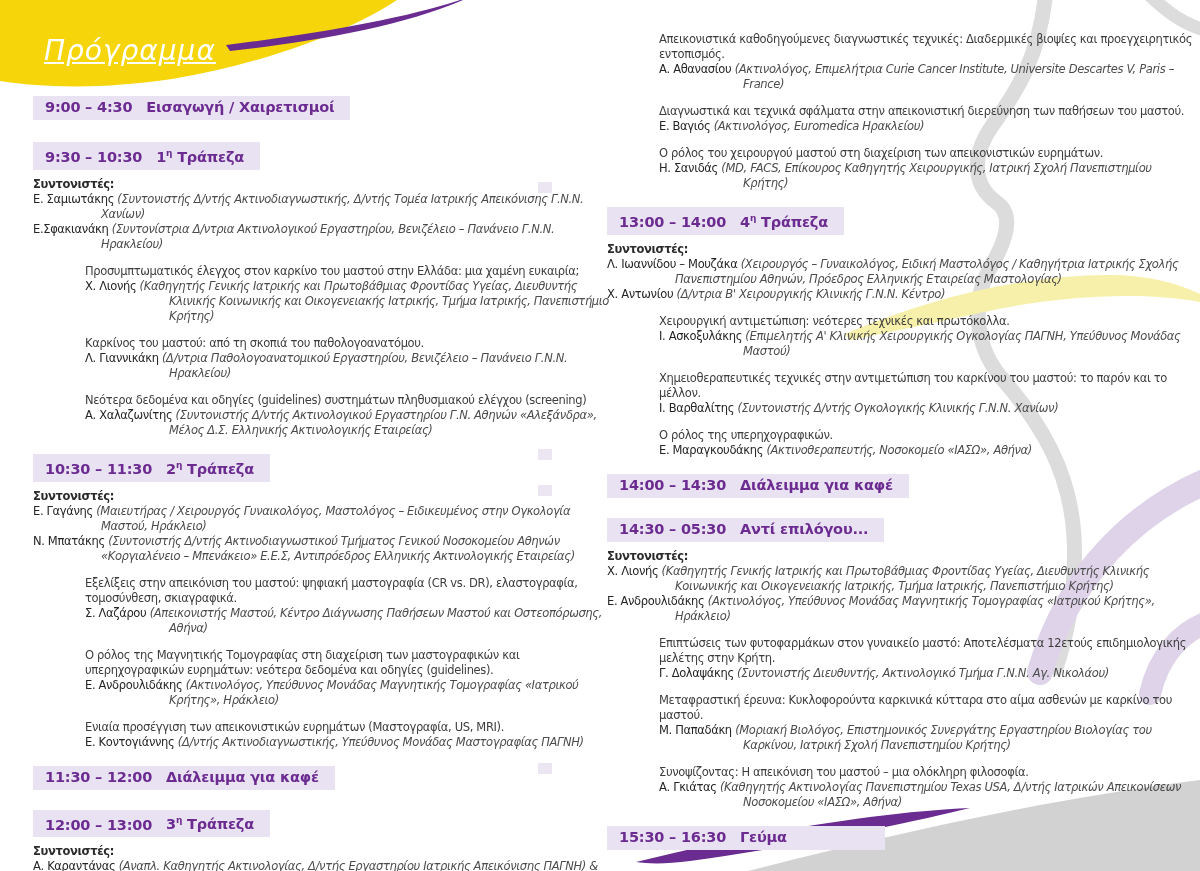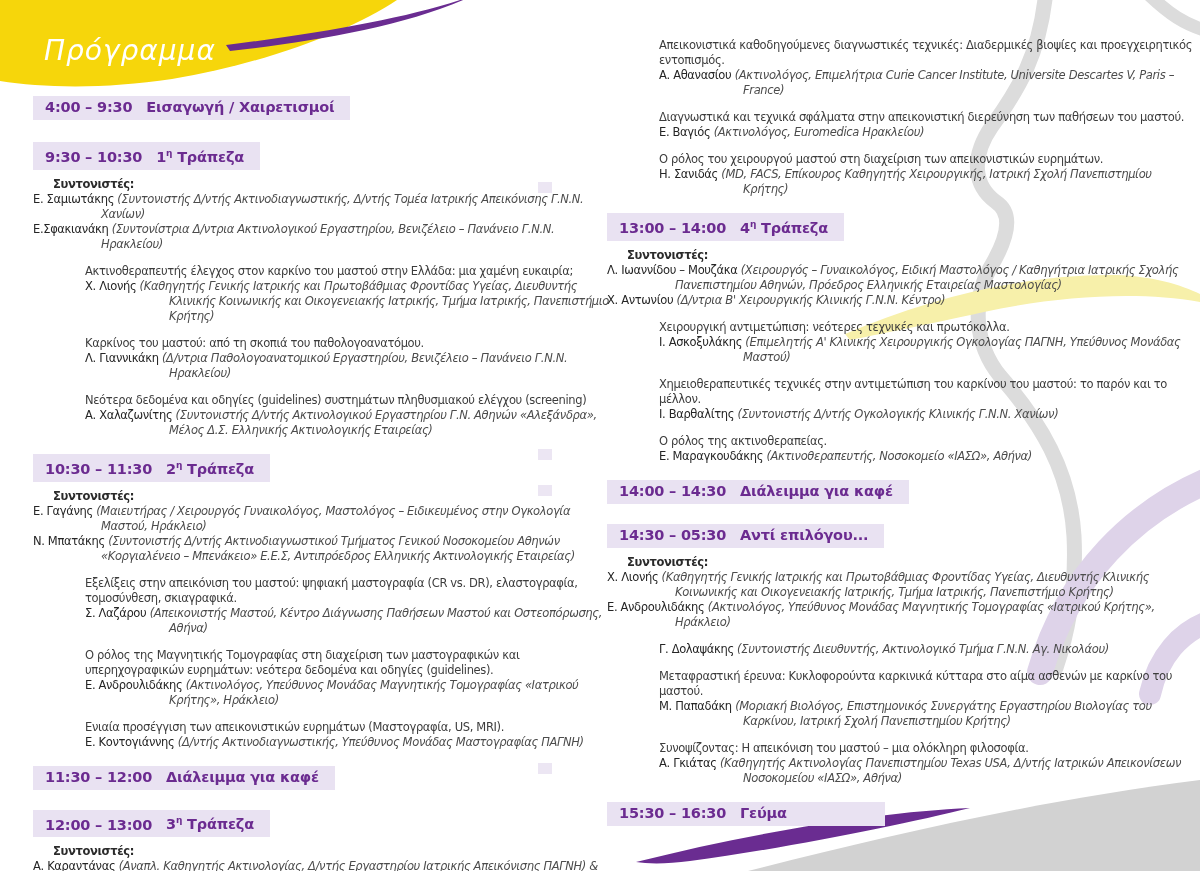--- a/index.html
+++ b/index.html
@@ -1,32 +1,32 @@
 <!DOCTYPE html>
 <html lang="el"><head>
 <meta charset="utf-8">
 <style>
   html,body{margin:0;padding:0;background:#fff;}
   .page{position:relative;width:1200px;height:871px;background:#fff;overflow:hidden;
         font-family:"DejaVu Sans",sans-serif;}
   .deco{position:absolute;left:0;top:0;z-index:0;}
   .prog-title{position:absolute;left:44px;top:34px;z-index:2;font-size:28px;font-style:italic;
-        color:#ffffff;letter-spacing:1px;}
+        color:#ffffff;letter-spacing:1px;text-decoration:underline;}
   .col{position:absolute;z-index:1;font-size:11.5px;line-height:15px;letter-spacing:-0.35px;color:#3d3d3d;}
   .col-left{left:33px;top:96px;width:578px;}
   .col-right{left:607px;top:30px;width:588px;}
   .bar{display:inline-block;background:#e9e2f2;color:#6b2b90;font-size:14.5px;font-weight:bold;
        padding:3px 16px 4px 12px;letter-spacing:-0.2px;line-height:17px;}
   .bar .bar-label{margin-left:14px;margin-top:46px;}
   .bar .ord{font-size:9px;}
   .bar-wide{padding-right:98px;}
   .gap-lg{margin-top:22px;}
   .gap-xl{margin-top:20px;}
   .section-bar{margin-top:16px;}
-  .coord-label{font-weight:bold;color:#2a2a2a;margin-top:7px;margin-left:20px;}
+  .coord-label{font-weight:bold;color:#2a2a2a;margin-top:7px;}
   .person{padding-left:68px;text-indent:-68px;}
   .pname{font-weight:normal;color:#252525;font-style:normal;text-align:center;}
   .cred{font-style:italic;color:#4c4c4c;}
   .talk{margin:12px 0 0 52px;}
   .talk .person{padding-left:84px;text-indent:-84px;}
 </style>
 </head>
 <body>
 
 <div class="page">
@@ -45,34 +45,34 @@
     <rect x="538" y="449" width="14" height="11" fill="#ece6f3"></rect>
     <rect x="538" y="485" width="14" height="11" fill="#ece6f3"></rect>
     <rect x="538" y="763" width="14" height="11" fill="#ece6f3"></rect>
   </svg>
 
   <div class="prog-title">Πρόγραμμα</div>
 
   <div class="col col-left">
 
     <div class="bar">
-      <span>4:00 – 9:30</span><span class="bar-label">Εισαγωγή / Χαιρετισμοί</span>
+      <span>9:00 – 4:30</span><span class="bar-label">Εισαγωγή / Χαιρετισμοί</span>
     </div>
 
     <div class="gap-lg"></div>
     <div class="bar">
       <span>9:30 – 10:30</span><span class="bar-label"><span>1</span><sup class="ord">η</sup> <span>Τράπεζα</span></span>
     </div>
 
     <div class="coord-label">Συντονιστές:</div>
     <div class="person"><b class="pname">Ε. Σαμιωτάκης</b> <i class="cred">(Συντονιστής Δ/ντής Ακτινοδιαγνωστικής, Δ/ντής Τομέα Ιατρικής Απεικόνισης Γ.Ν.Ν. Χανίων)</i></div>
     <div class="person"><b class="pname">Ε.Σφακιανάκη</b> <i class="cred">(Συντονίστρια Δ/ντρια Ακτινολογικού Εργαστηρίου, Βενιζέλειο – Πανάνειο Γ.Ν.Ν. Ηρακλείου)</i></div>
 
     <div class="talk">
-      <div>Ακτινοθεραπευτής έλεγχος στον καρκίνο του μαστού στην Ελλάδα: μια χαμένη ευκαιρία;</div>
+      <div>Προσυμπτωματικός έλεγχος στον καρκίνο του μαστού στην Ελλάδα: μια χαμένη ευκαιρία;</div>
       <div class="person"><b class="pname">Χ. Λιονής</b> <i class="cred">(Καθηγητής Γενικής Ιατρικής και Πρωτοβάθμιας Φροντίδας Υγείας, Διευθυντής Κλινικής Κοινωνικής και Οικογενειακής Ιατρικής, Τμήμα Ιατρικής, Πανεπιστήμιο Κρήτης)</i></div>
     </div>
     <div class="talk">
       <div>Καρκίνος του μαστού: από τη σκοπιά του παθολογοανατόμου.</div>
       <div class="person"><b class="pname">Λ. Γιαννικάκη</b> <i class="cred">(Δ/ντρια Παθολογοανατομικού Εργαστηρίου, Βενιζέλειο – Πανάνειο Γ.Ν.Ν. Ηρακλείου)</i></div>
     </div>
     <div class="talk">
       <div>Νεότερα δεδομένα και οδηγίες (guidelines) συστημάτων πληθυσμιακού ελέγχου (screening)</div>
       <div class="person"><b class="pname">Α. Χαλαζωνίτης</b> <i class="cred">(Συντονιστής Δ/ντής Ακτινολογικού Εργαστηρίου Γ.Ν. Αθηνών «Αλεξάνδρα», Μέλος Δ.Σ. Ελληνικής Ακτινολογικής Εταιρείας)</i></div>
     </div>
@@ -109,21 +109,21 @@
       <span>12:00 – 13:00</span><span class="bar-label"><span>3</span><sup class="ord">η</sup> <span>Τράπεζα</span></span>
     </div>
 
     <div class="coord-label">Συντονιστές:</div>
     <div class="person"><b class="pname">Α. Καραντάνας</b> <i class="cred">(Αναπλ. Καθηγητής Ακτινολογίας, Δ/ντής Εργαστηρίου Ιατρικής Απεικόνισης ΠΑΓΝΗ) &amp;</i></div>
     
   </div>
 
   <div class="col col-right">
 
-    <div class="talk" style="margin-top:8px">
+    <div class="talk" style="margin-top:2px">
       <div>Απεικονιστικά καθοδηγούμενες διαγνωστικές τεχνικές: Διαδερμικές βιοψίες και προεγχειρητικός εντοπισμός.</div>
       <div class="person"><b class="pname">Α. Αθανασίου</b> <i class="cred">(Ακτινολόγος, Επιμελήτρια Curie Cancer Institute, Universite Descartes V, Paris – France)</i></div>
     </div>
     <div class="talk">
       <div>Διαγνωστικά και τεχνικά σφάλματα στην απεικονιστική διερεύνηση των παθήσεων του μαστού.</div>
       <div class="person"><b class="pname">Ε. Βαγιός</b> <i class="cred">(Ακτινολόγος, Euromedica Ηρακλείου)</i></div>
     </div>
     <div class="talk">
       <div>Ο ρόλος του χειρουργού μαστού στη διαχείριση των απεικονιστικών ευρημάτων.</div>
       <div class="person"><b class="pname">Η. Σανιδάς</b> <i class="cred">(MD, FACS, Επίκουρος Καθηγητής Χειρουργικής, Ιατρική Σχολή Πανεπιστημίου Κρήτης)</i></div>
@@ -140,39 +140,40 @@
 
     <div class="talk">
       <div>Χειρουργική αντιμετώπιση: νεότερες τεχνικές και πρωτόκολλα.</div>
       <div class="person"><b class="pname">Ι. Ασκοξυλάκης</b> <i class="cred">(Επιμελητής Α' Κλινικής Χειρουργικής Ογκολογίας ΠΑΓΝΗ, Υπεύθυνος Μονάδας Μαστού)</i></div>
     </div>
     <div class="talk">
       <div>Χημειοθεραπευτικές τεχνικές στην αντιμετώπιση του καρκίνου του μαστού: το παρόν και το μέλλον.</div>
       <div class="person"><b class="pname">Ι. Βαρθαλίτης</b> <i class="cred">(Συντονιστής Δ/ντής Ογκολογικής Κλινικής Γ.Ν.Ν. Χανίων)</i></div>
     </div>
     <div class="talk">
-      <div>Ο ρόλος της ακτινοθεραπείας.</div>
+      <div>Ο ρόλος της υπερηχογραφικών.</div>
       <div class="person"><b class="pname">Ε. Μαραγκουδάκης</b> <i class="cred">(Ακτινοθεραπευτής, Νοσοκομείο «ΙΑΣΩ», Αθήνα)</i></div>
     </div>
 
     <div class="section-bar"></div>
     <div class="bar">
       <span>14:00 – 14:30</span><span class="bar-label">Διάλειμμα για καφέ</span>
     </div>
 
     <div class="gap-xl"></div>
     <div class="bar">
       <span>14:30 – 05:30</span><span class="bar-label">Αντί επιλόγου...</span>
     </div>
 
     <div class="coord-label">Συντονιστές:</div>
     <div class="person"><b class="pname">Χ. Λιονής</b> <i class="cred">(Καθηγητής Γενικής Ιατρικής και Πρωτοβάθμιας Φροντίδας Υγείας, Διευθυντής Κλινικής Κοινωνικής και Οικογενειακής Ιατρικής, Τμήμα Ιατρικής, Πανεπιστήμιο Κρήτης)</i></div>
     <div class="person"><b class="pname">Ε. Ανδρουλιδάκης</b> <i class="cred">(Ακτινολόγος, Υπεύθυνος Μονάδας Μαγνητικής Τομογραφίας «Ιατρικού Κρήτης», Ηράκλειο)</i></div>
 
     <div class="talk">
+      <div>Επιπτώσεις των φυτοφαρμάκων στον γυναικείο μαστό: Αποτελέσματα 12ετούς επιδημιολογικής μελέτης στην Κρήτη.</div>
       <div class="person"><b class="pname">Γ. Δολαψάκης</b> <i class="cred">(Συντονιστής Διευθυντής, Ακτινολογικό Τμήμα Γ.Ν.Ν. Αγ. Νικολάου)</i></div>
     </div>
     <div class="talk">
       <div>Μεταφραστική έρευνα: Κυκλοφορούντα καρκινικά κύτταρα στο αίμα ασθενών με καρκίνο του μαστού.</div>
       <div class="person"><b class="pname">Μ. Παπαδάκη</b> <i class="cred">(Μοριακή Βιολόγος, Επιστημονικός Συνεργάτης Εργαστηρίου Βιολογίας του Καρκίνου, Ιατρική Σχολή Πανεπιστημίου Κρήτης)</i></div>
     </div>
     <div class="talk">
       <div>Συνοψίζοντας: Η απεικόνιση του μαστού – μια ολόκληρη φιλοσοφία.</div>
       <div class="person"><b class="pname">Α. Γκιάτας</b> <i class="cred">(Καθηγητής Ακτινολογίας Πανεπιστημίου Texas USA, Δ/ντής Ιατρικών Απεικονίσεων Νοσοκομείου «ΙΑΣΩ», Αθήνα)</i></div>
     </div>

